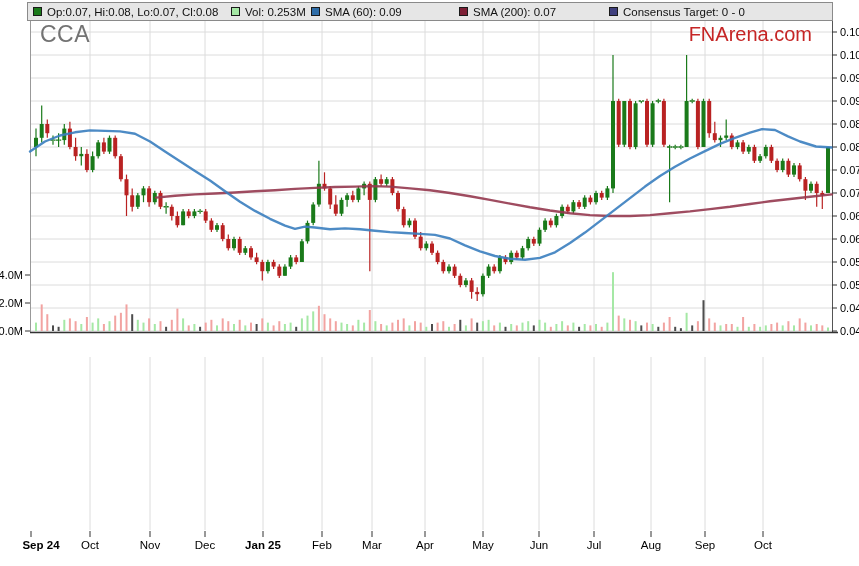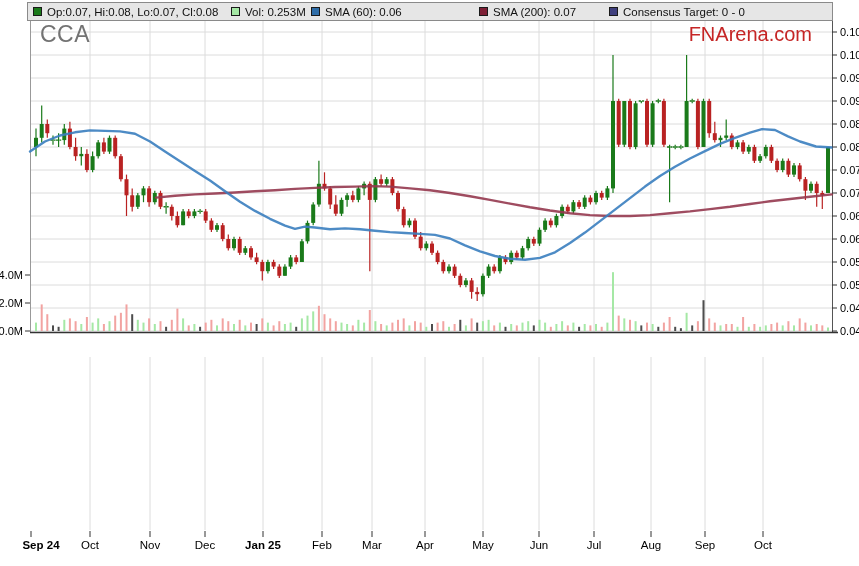--- a/index.html
+++ b/index.html
@@ -561,23 +561,23 @@
       <div class="legend-item" style="left: 5px;">
         <span class="swatch" style="background: rgb(26, 122, 26);"></span>
         <span>Op:0.07, Hi:0.08, Lo:0.07, Cl:0.08</span>
       </div>
       <div class="legend-item" style="left: 203px; justify-content: center;">
         <span class="swatch" style="background: rgb(165, 232, 165);"></span>
         <span>Vol: 0.253M</span>
       </div>
       <div class="legend-item" style="left: 283px;">
         <span class="swatch" style="background: rgb(46, 109, 168);"></span>
-        <span>SMA (60): 0.06</span>
+        <span>SMA (60): 0.09</span>
       </div>
-      <div class="legend-item" style="left: 451px;">
+      <div class="legend-item" style="left: 431px;">
         <span class="swatch" style="background: rgb(125, 31, 53);"></span>
         <span>SMA (200): 0.07</span>
       </div>
       <div class="legend-item" style="left: 581px;">
         <span class="swatch" style="background: rgb(63, 63, 125);"></span>
         <span>Consensus Target: 0 - 0</span>
       </div>
     </div>
 
   <div class="ticker">CCA</div>

